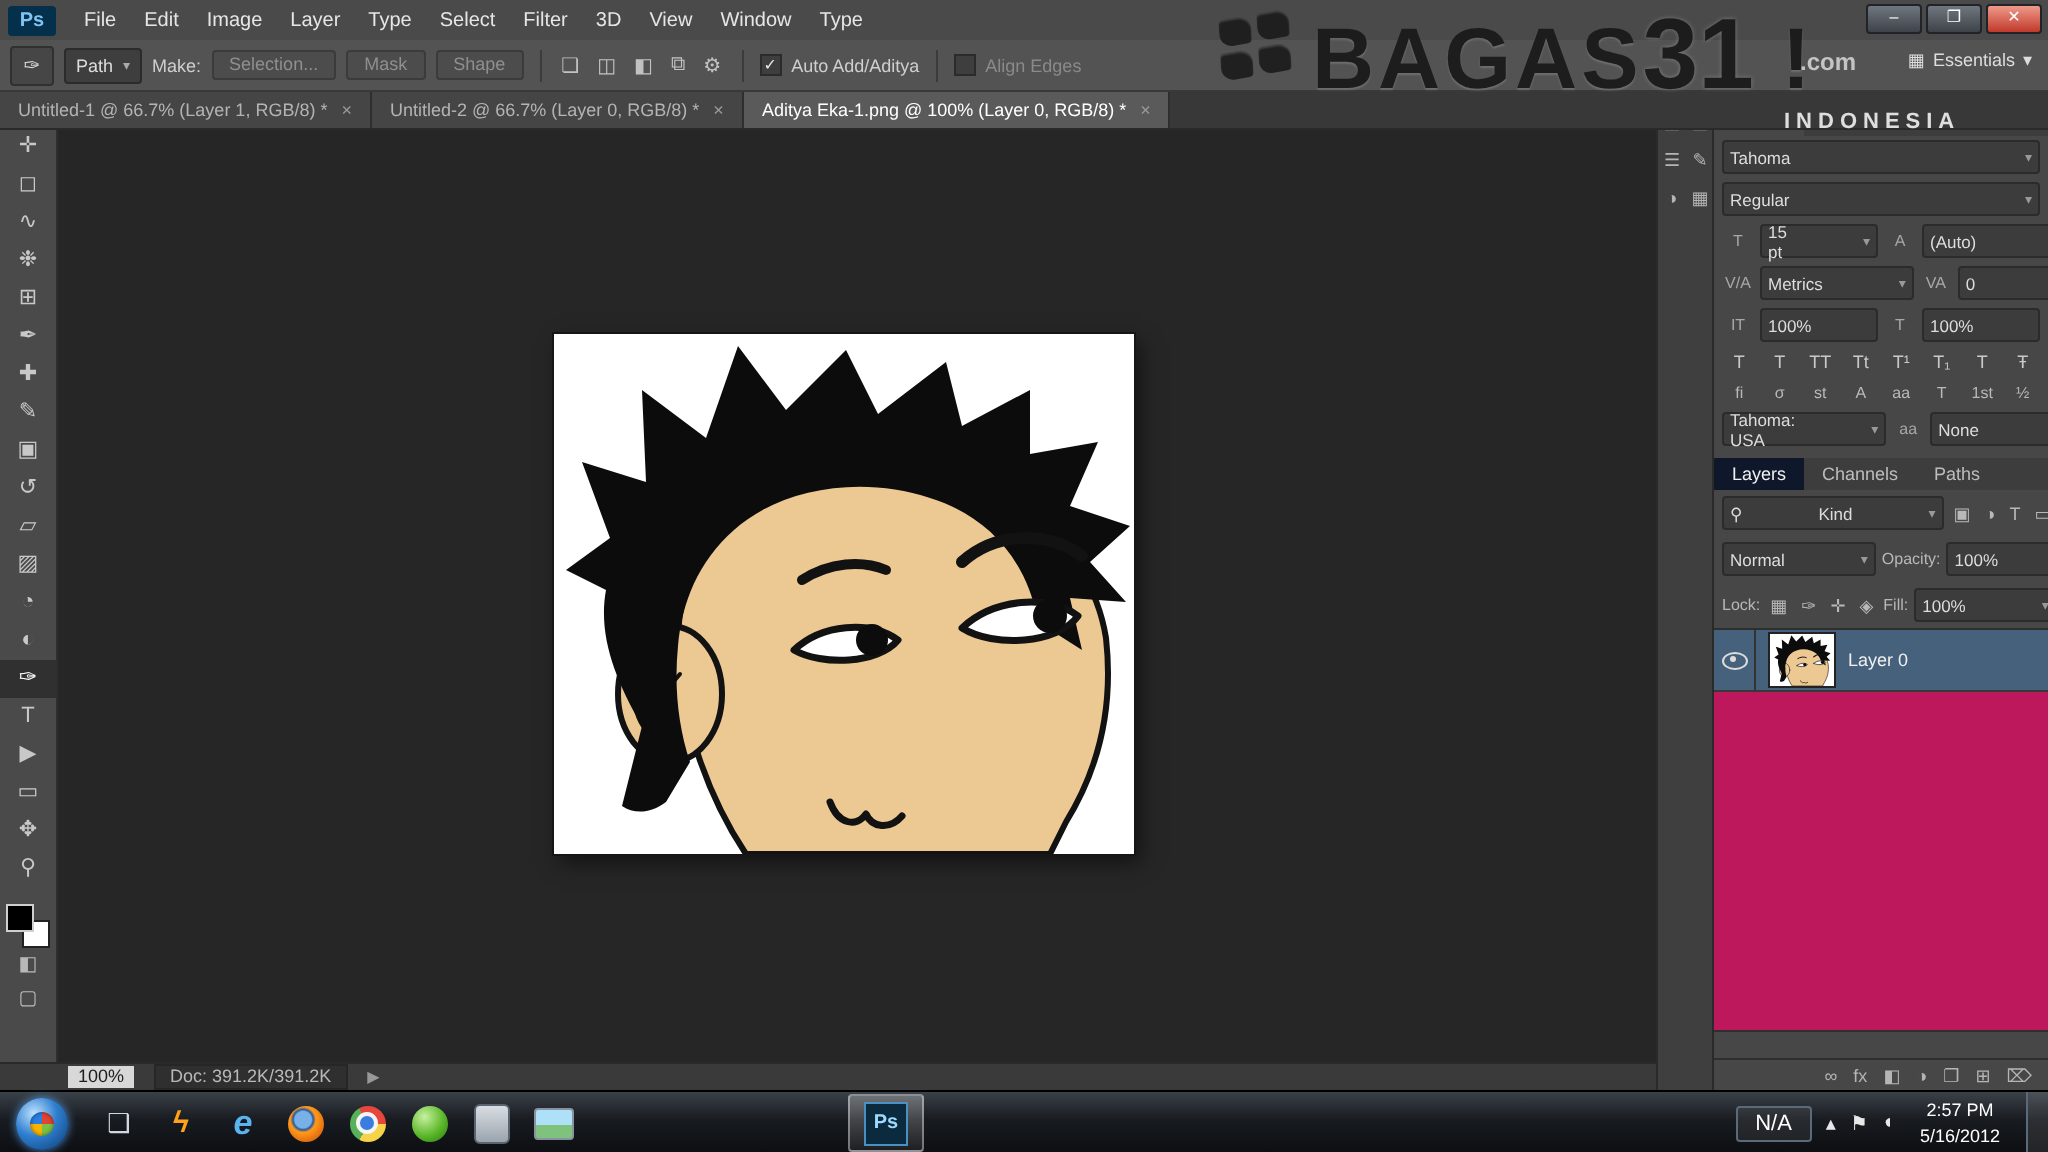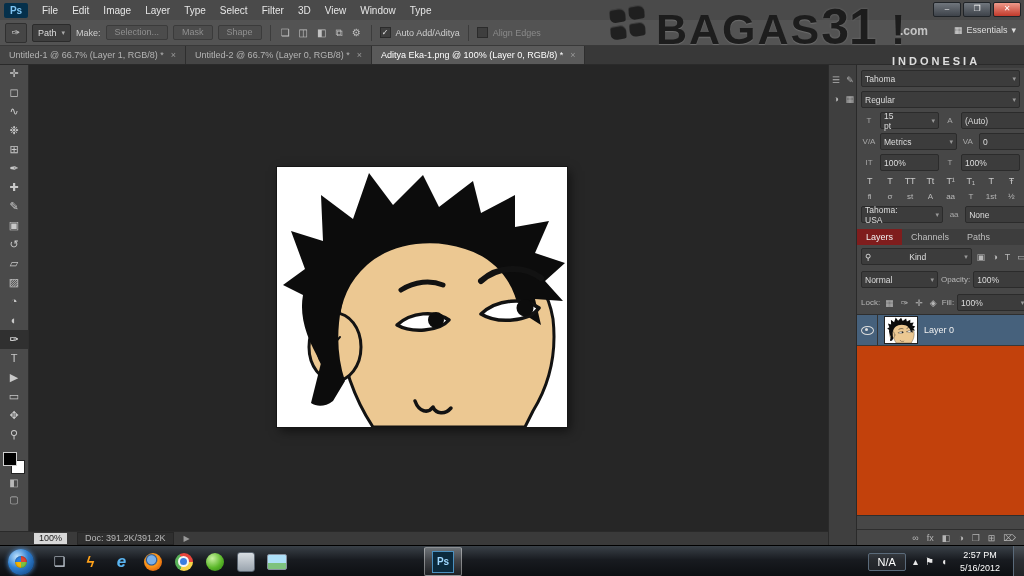--- a/index.html
+++ b/index.html
@@ -86,25 +86,25 @@
   .psin{flex:1;background:#3c3c3c;border:1px solid #2b2b2b;border-radius:2px;font-size:8.5px;
         padding:1px 3px;color:#ddd;height:13px;display:flex;align-items:center;}
   .cmini{width:16px;font-size:8px;color:#a8a8a8;text-align:center;flex:none;}
   .clabel{font-size:8px;color:#b8b8b8;flex:none;}
   .cswatch{width:24px;height:11px;background:#fff;border:1px solid #1e1e1e;flex:none;}
   .tbtn{flex:1;text-align:center;font-size:9px;color:#c9c9c9;padding:1px 0;}
   .otbtn{flex:1;text-align:center;font-size:8px;color:#b9b9b9;padding:1px 0;}
 
   .ltabs{display:flex;background:#3d3d3d;margin-top:4px;}
   .ltab{font-size:9px;padding:3px 9px;color:#bdbdbd;}
-  .ltab.active{background:#7f1d1d;color:#f0f0f0;}
+  .ltab.active{background:#0f172a;color:#f0f0f0;}
   .lrow{display:flex;align-items:center;gap:3px;padding:3px 4px;}
   .fico{font-size:9px;color:#b8b8b8;padding:0 2px;}
   .llabel{font-size:8px;color:#b8b8b8;}
-  .layer-list{background:#c2410c;border-top:1px solid #2e2e2e;border-bottom:1px solid #2e2e2e;height:200px;}
+  .layer-list{background:#be185d;border-top:1px solid #2e2e2e;border-bottom:1px solid #2e2e2e;height:200px;}
   .layer-row{display:flex;align-items:center;height:30px;border-bottom:1px solid #383838;}
   .layer-row.selected{background:#46617c;}
   .eye-cell{width:20px;height:30px;border-right:1px solid #333;display:flex;align-items:center;justify-content:center;flex:none;}
   .eye{width:11px;height:7px;border:1px solid #ddd;border-radius:50%;position:relative;}
   .eye::after{content:"";position:absolute;width:3px;height:3px;background:#ddd;border-radius:50%;left:3px;top:1px;}
   .thumb{width:32px;height:26px;background:#fff;outline:1px solid #222;margin:0 7px;flex:none;}
   .layer-name{font-size:9px;color:#f0f0f0;}
   .panel-bottom{position:absolute;left:0;bottom:0;width:100%;height:16px;background:#474747;
                 border-top:1px solid #2e2e2e;display:flex;align-items:center;justify-content:flex-end;
                 gap:8px;padding-right:8px;box-sizing:border-box;}

